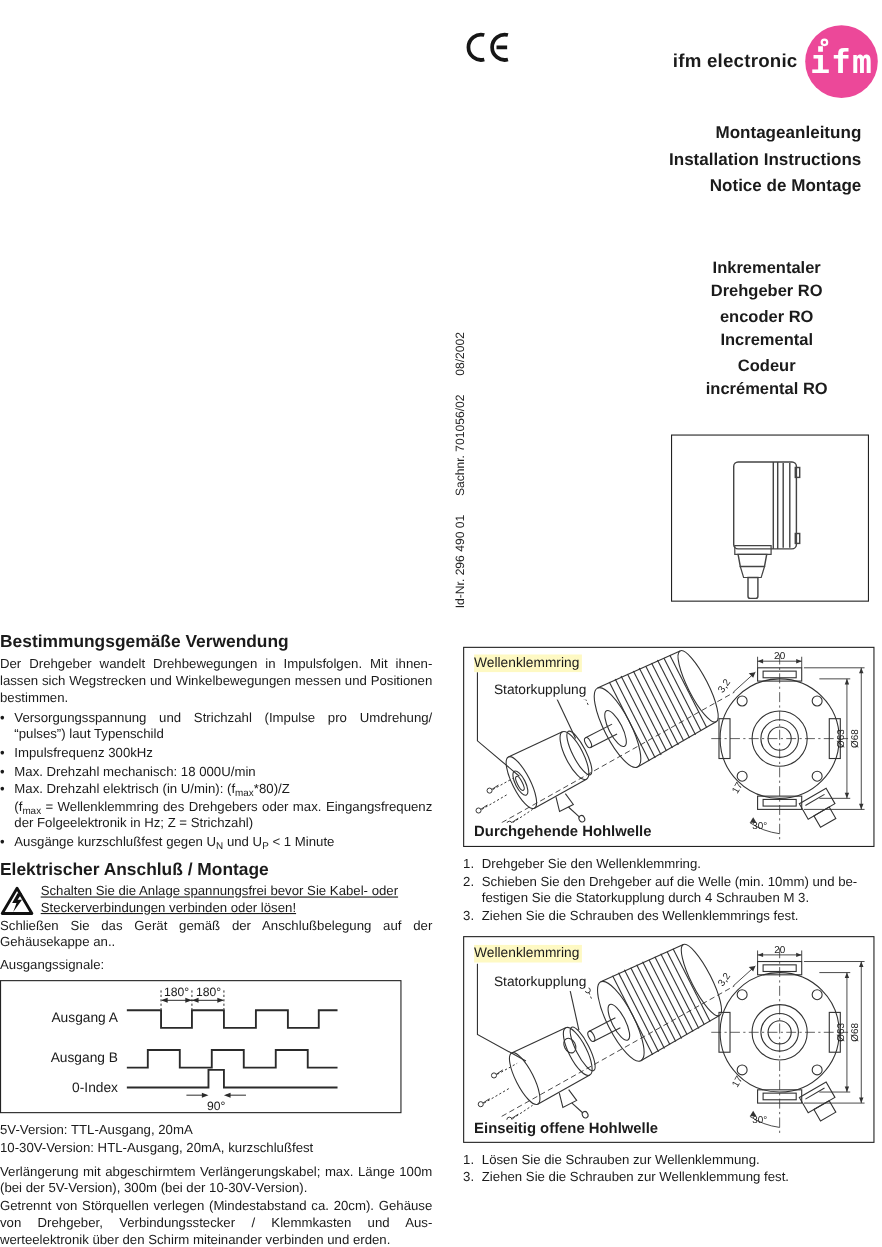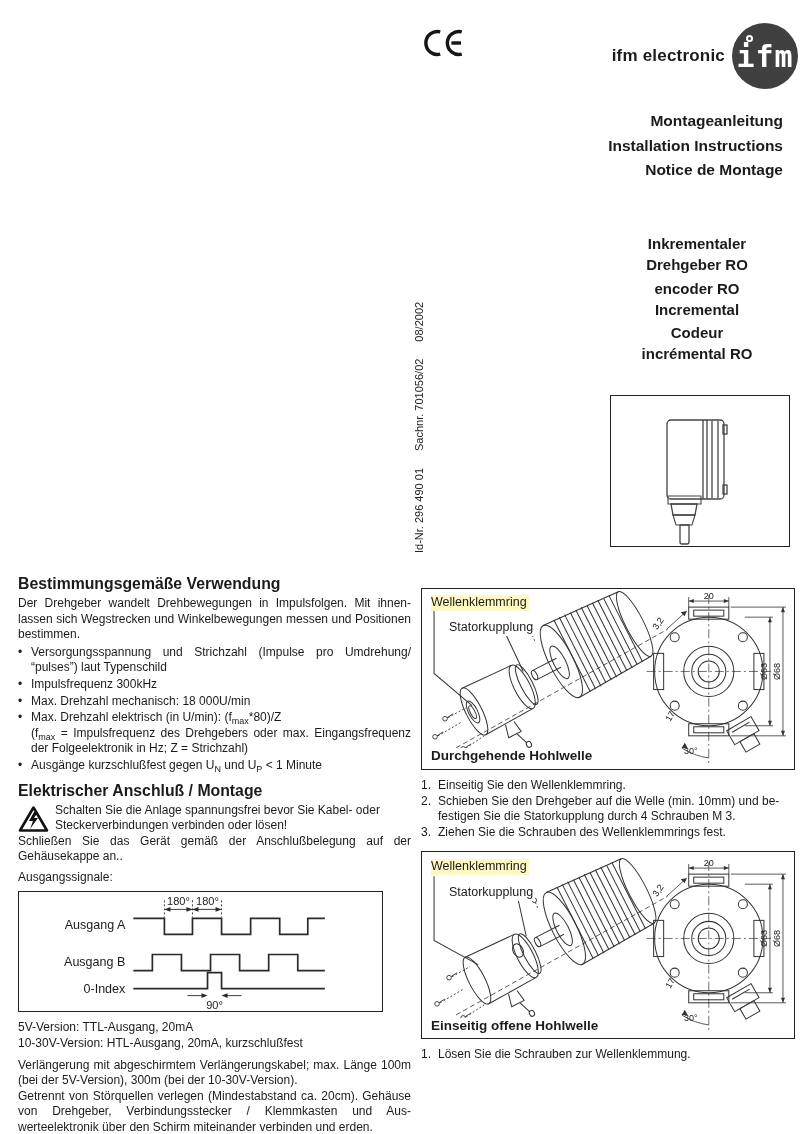--- a/index.html
+++ b/index.html
@@ -19,32 +19,32 @@
   .prod-titles { position:absolute; left:608px; top:233px; width:178px; text-align:center; font-weight:bold; font-size:15px; line-height:21px; }
   .prod-titles .pair { margin-bottom:2.5px; }
 
   .vtext { position:absolute; left:413px; top:553px; width:285px; transform:rotate(-90deg); transform-origin:0 0; font-size:11px; color:#222; white-space:nowrap; }
   .vtext span { margin-right:17px; }
   .vtext span:last-child { margin-right:0; }
 
   .prod-imgbox { position:absolute; left:610px; top:395px; width:180px; height:152px; border:1.5px solid #222; }
 
   
-  .col-left { position:absolute; left:18px; top:574px; width:393px; font-size:12px; line-height:15.6px; }
+  .col-left { position:absolute; left:0; top:574px; width:393px; font-size:12px; line-height:15.6px; }
   .col-right { position:absolute; left:421px; top:588px; width:374px; font-size:12px; line-height:15.6px; }
 
   h2.sec { font-size:15.8px; line-height:19px; margin-bottom:3px; }
   .just { text-align:justify; }
   .intro { margin-bottom:2px; }
   ul.bullets { list-style:none; margin-bottom:7px; }
   ul.bullets li { padding-left:13px; text-indent:-13px; text-align:justify; margin-top:1px; }
   ul.bullets li .blt { display:inline-block; width:13px; text-indent:0; }
   sub { font-size:9px; vertical-align:-3px; line-height:0; }
 
-  .warn { overflow:visible; margin-top:2px; }
+  .warn { overflow:visible; margin-top:2px;text-decoration:underline; }
   .warn-icon { float:left; width:31px; height:28px; margin:2px 6px 0 0; }
   .signals-label { margin:5px 0 5px 0; }
 
   .signal-box { position:relative; border:1.5px solid #222; width:365px; height:121px; }
   .versions { margin-top:7px; line-height:16.5px; }
   .note { margin-top:6px; }
 
   .mount-box { position:relative; border:1.5px solid #222; width:374px; }
   .mb1 { height:182px; }
   .mb2 { height:188px; }
@@ -67,21 +67,21 @@
   <div class="ce">
     <svg width="46" height="34" viewBox="0 0 62 40">
       <path d="M30 5 A15.5 15.5 0 1 0 30 35" fill="none" stroke="#161616" stroke-width="4.6"></path>
       <path d="M59 5 A15.5 15.5 0 1 0 59 35" fill="none" stroke="#161616" stroke-width="4.6"></path>
       <line x1="45" y1="20" x2="58" y2="20" stroke="#161616" stroke-width="4.6"></line>
     </svg>
   </div>
 
   <div class="brand">
     <span class="brand-text">ifm electronic</span>
-    <div class="logo-circle" style="background:#404040;">
+    <div class="logo-circle" style="background:#ec4899;">
       <div class="logo-dot"></div>
       <span class="logo-letters">ifm</span>
     </div>
   </div>
 
   <div class="doc-titles">
     <div>Montageanleitung</div>
     <div>Installation Instructions</div>
     <div>Notice de Montage</div>
   </div>
@@ -123,21 +123,21 @@
     </svg>
   </div>
 
   <div class="col-left">
     <h2 class="sec">Bestimmungsgemäße Verwendung</h2>
     <p class="just intro">Der Drehgeber wandelt Drehbewegungen in Impulsfolgen. Mit ihnen-lassen sich Wegstrecken und Winkelbewegungen messen und Positionen bestimmen.</p>
     <ul class="bullets">
       <li><span class="blt">•</span><span>Versorgungsspannung und Strichzahl (Impulse pro Umdrehung/ “pulses”) laut Typenschild</span></li>
       <li><span class="blt">•</span><span>Impulsfrequenz 300kHz</span></li>
       <li><span class="blt">•</span><span>Max. Drehzahl mechanisch: 18 000U/min</span></li>
-      <li><span class="blt">•</span><span>Max. Drehzahl elektrisch (in U/min): (f</span><sub>max</sub><span>*80)/Z</span><br><span>(f</span><sub>max</sub><span> = Impulsfrequenz des Drehgebers oder max. Eingangsfrequenz der Folgeelektronik in Hz; Z = Strichzahl)</span></li>
+      <li><span class="blt">•</span><span>Max. Drehzahl elektrisch (in U/min): (f</span><sub>max</sub><span>*80)/Z</span><br><span>(f</span><sub>max</sub><span> = Wellenklemmring des Drehgebers oder max. Eingangsfrequenz der Folgeelektronik in Hz; Z = Strichzahl)</span></li>
       <li><span class="blt">•</span><span>Ausgänge kurzschlußfest gegen U</span><sub>N</sub><span> und U</span><sub>P</sub><span> &lt; 1 Minute</span></li>
     </ul>
 
     <h2 class="sec">Elektrischer Anschluß / Montage</h2>
     <div class="warn">
       <span class="warn-icon">
         <svg width="31" height="28" viewBox="0 0 31 28">
           <path d="M15.5 2.5 L29 25.5 H2 Z" fill="none" stroke="#111" stroke-width="2.6" stroke-linejoin="round"></path>
           <path d="M16 7 L11 16 h4 l-3 8 l8 -11 h-4 l4 -6 z" fill="#111"></path>
         </svg>
@@ -301,21 +301,21 @@
             <text x="46" y="162" text-anchor="middle">30°</text>
           </g>
         </g>
       </svg>
       <span class="mount-label1">Wellenklemmring</span>
       <span class="mount-label2">Statorkupplung</span>
       <div class="mount-caption">Durchgehende Hohlwelle</div>
     </div>
 
     <div class="steps">
-      <div class="step"><span class="n">1.</span><span>Einseitig Sie den Wellenklemmring.</span></div>
+      <div class="step"><span class="n">1.</span><span>Drehgeber Sie den Wellenklemmring.</span></div>
       <div class="step"><span class="n">2.</span><span>Schieben Sie den Drehgeber auf die Welle (min. 10mm) und be-festigen Sie die Statorkupplung durch 4 Schrauben M 3.</span></div>
       <div class="step"><span class="n">3.</span><span>Ziehen Sie die Schrauben des Wellenklemmrings fest.</span></div>
     </div>
 
     <div class="mount-box mb2">
       <svg class="mount-svg" viewBox="0 0 371 185" preserveAspectRatio="none">
         <g stroke="#333" fill="none" stroke-width="1">
           <polyline points="12,24 12,88 56,112"></polyline>
           <polyline points="96,48 104,84"></polyline>
           <line x1="34" y1="162" x2="245" y2="44" stroke-dasharray="5 3" stroke-width="0.8"></line>
@@ -422,16 +422,17 @@
           </g>
         </g>
       </svg>
       <span class="mount-label1">Wellenklemmring</span>
       <span class="mount-label2">Statorkupplung</span>
       <div class="mount-caption">Einseitig offene Hohlwelle</div>
     </div>
 
     <div class="steps">
       <div class="step"><span class="n">1.</span><span>Lösen Sie die Schrauben zur Wellenklemmung.</span></div>
+      <div class="step"><span class="n">3.</span><span>Ziehen Sie die Schrauben zur Wellenklemmung fest.</span></div>
     </div>
 
   </div>
 </div>
 
 </body></html>

